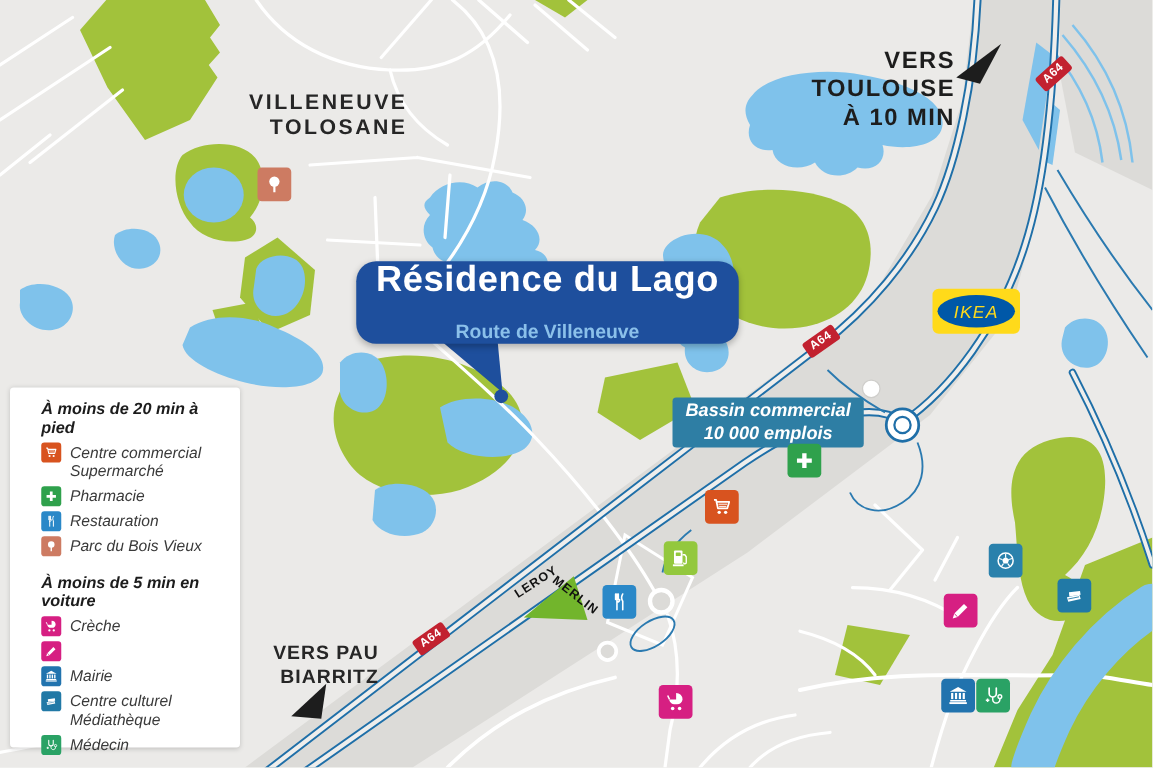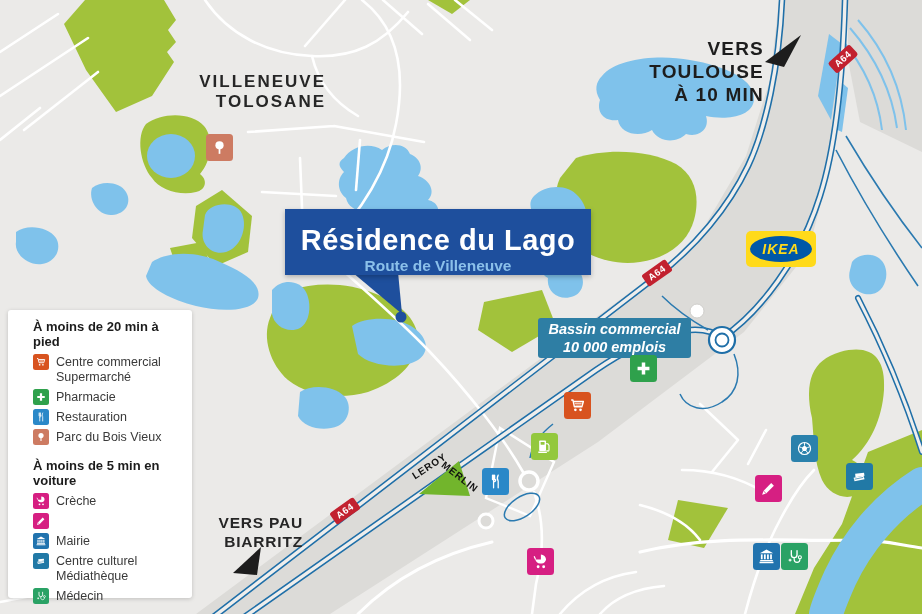--- a/index.html
+++ b/index.html
@@ -8,49 +8,49 @@
   .abs{position:absolute;}
   svg.mapbase{position:absolute;left:0;top:0;}
   
   .map-label{position:absolute;font-weight:bold;color:#262626;text-align:right;
              white-space:pre-line;}
   .lbl-city{left:178px;top:72px;width:148px;font-size:17px;line-height:20px;letter-spacing:2px;}
   .lbl-toulouse{left:592px;top:37px;width:172px;font-size:19px;line-height:23px;
                 letter-spacing:1.2px;text-align:right;color:#1d1d1d;}
   .lbl-pau{left:205px;top:513px;width:98px;font-size:15.5px;line-height:19px;letter-spacing:.8px;}
   
-  .callout{left:285px;top:209px;width:306px;height:66px;border-radius:0;
-           display:flex;flex-direction:column;align-items:center;justify-content:flex-end;
+  .callout{left:285px;top:209px;width:306px;height:66px;border-radius:16px;
+           display:flex;flex-direction:column;align-items:center;justify-content:space-between;
            box-shadow:0 2px 5px rgba(0,0,0,.25);}
   .callout .t1{color:#fff;font-size:29px;font-weight:bold;letter-spacing:.5px;line-height:31px;}
   .callout .t2{font-size:15.5px;font-weight:bold;line-height:19px;}
   
   .bassin{left:538px;top:318px;width:153px;height:40px;border-radius:3px;
           display:flex;flex-direction:column;align-items:center;justify-content:center;
           color:#fff;font-style:italic;font-weight:bold;font-size:14.5px;line-height:18px;}
   
   .ikea{left:746px;top:231px;width:70px;height:36px;border-radius:5px;
         display:flex;align-items:center;justify-content:center;}
   .ikea .oval{width:62px;height:26px;border-radius:50%;display:flex;align-items:center;
               justify-content:center;}
-  .ikea .word{font-size:14px;font-weight:bold;font-style:italic;letter-spacing:1px;}
+  .ikea .word{font-size:14px;font-weight:normal;font-style:italic;letter-spacing:1px;}
   
   .lm-word{position:absolute;font-size:10px;font-weight:bold;letter-spacing:.8px;color:#111;}
   
   .a64{position:absolute;background:#C2212F;color:#fff;font-size:9.5px;font-weight:bold;
        letter-spacing:.5px;padding:1px 5px 2px;border-radius:2.5px;
        transform-origin:center;}
   
   .marker{position:absolute;width:27px;height:27px;border-radius:3.5px;
           display:flex;align-items:center;justify-content:center;}
   .marker svg{width:19px;height:19px;display:block;}
   
   .legend{left:8px;top:310px;width:184px;height:288px;background:#fff;border-radius:3px;
           box-shadow:0 1px 4px rgba(0,0,0,.18);box-sizing:border-box;
-          padding:9px 10px 10px 25px;}
+          padding:9px 10px 10px 25px;font-style:italic;}
   .legend .hdr{font-size:13px;font-weight:bold;color:#1c1c1c;margin:0 0 5px;}
   .legend .sec2{margin-top:13px;}
   .legend .row{display:flex;align-items:flex-start;margin-bottom:4px;}
   .legend .ic{width:16px;height:16px;border-radius:2.5px;flex:0 0 16px;margin-right:7px;
               display:flex;align-items:center;justify-content:center;}
   .legend .ic svg{width:12px;height:12px;display:block;}
   .legend .lab{font-size:12.5px;line-height:15px;color:#3a3a3a;white-space:pre-line;
                padding-top:1px;}
 </style>
 </head>

